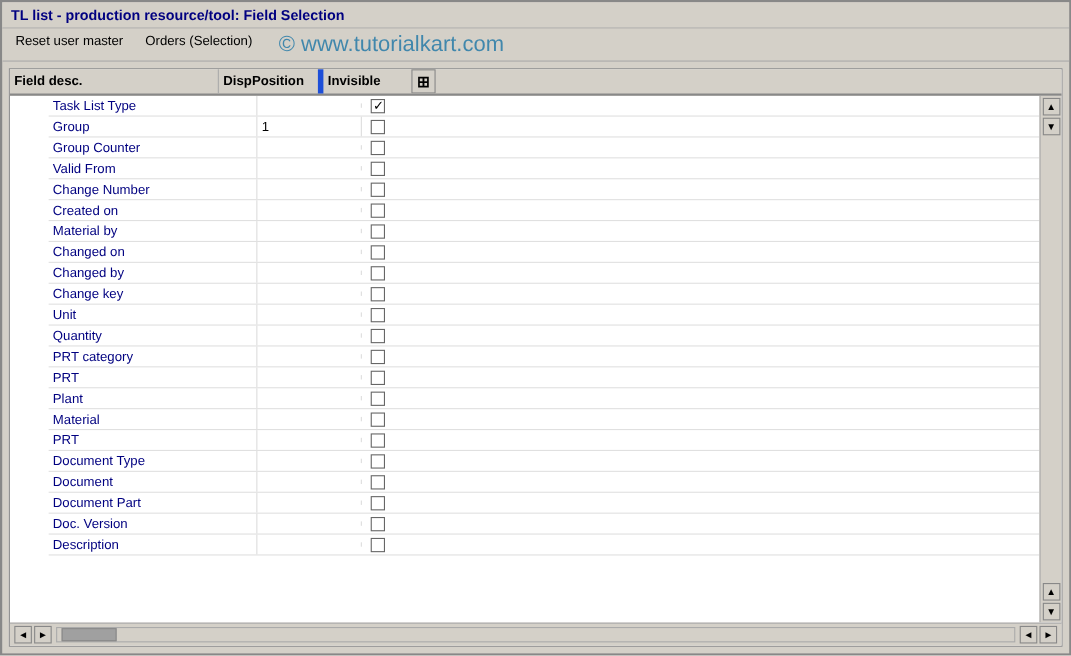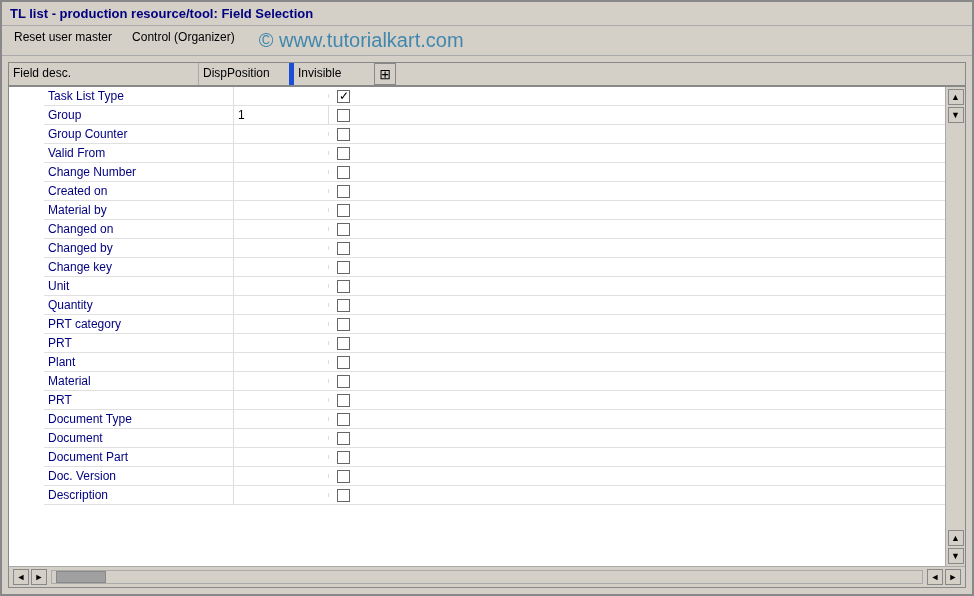--- a/index.html
+++ b/index.html
@@ -49,21 +49,21 @@
       display: flex;
       flex: 1;
       overflow: hidden;
       padding: 6px;
       gap: 4px;
     }
     .table-header {
       display: flex;
       background: #d4d0c8;
       border-bottom: 2px solid #888;
-      font-weight: normal;
+      font-weight: bold;
       position: sticky;
       top: 0;
     }
     .col-field {
       width: 190px;
       min-width: 190px;
       padding: 3px 4px;
       border-right: 1px solid #aaa;
     }
     .col-disp {
@@ -186,21 +186,21 @@
 <body>
 
 <div class="window">
 
   <div class="title-bar">
     <span>TL list - production resource/tool: Field Selection</span>
   </div>
 
   <div class="menu-bar">
     <span class="menu-item">Reset user master</span>
-    <span class="menu-item">Control (Organizer)</span>
+    <span class="menu-item">Orders (Selection)</span>
     <span class="watermark">© www.tutorialkart.com</span>
   </div>
 
   <div class="content-area">
 
     <div style="display:flex; flex-direction:column; flex:1; border:1px solid #888; background:#fff;">
 
       <div class="table-header">
         <div class="col-field">Field desc.</div>
         <div class="col-disp">DispPosition</div>

